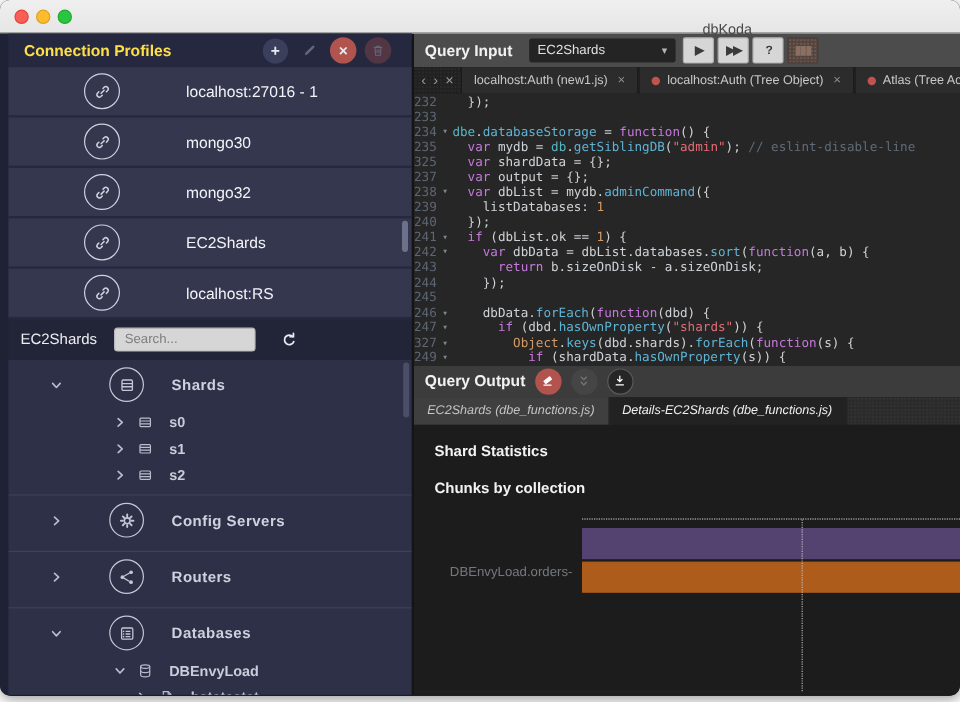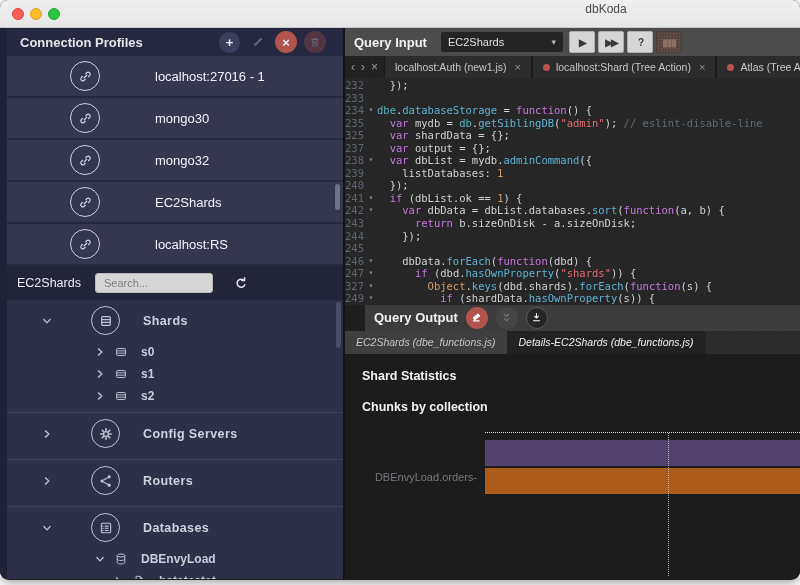--- a/index.html
+++ b/index.html
@@ -5,28 +5,28 @@
   * { margin:0; padding:0; box-sizing:border-box; }
   html,body { width:800px; height:585px; background:#fdfdfd; font-family:"Liberation Sans", sans-serif; overflow:hidden; }
   .window { position:relative; width:800px; height:580px; border-radius:8px 8px 9px 9px; overflow:hidden;
             box-shadow:0 3px 10px rgba(0,0,0,.35); background:#1e1e1e; }
   
   .titlebar { position:relative; height:28px; background:linear-gradient(#efefef,#e6e6e6); border-bottom:1px solid #c8c8c8; }
   .tl { position:absolute; top:8px; width:12px; height:12px; border-radius:50%; display:inline-block; }
   .tl.red    { left:12px; background:#f95f57; border:1px solid #e0443c; }
   .tl.yellow { left:30px; background:#fdbc2e; border:1px solid #dfa023; }
   .tl.green  { left:48px; background:#29c73f; border:1px solid #1eaa31; }
-  .win-title { position:absolute; left:556px; width:100px; top:2px; text-align:center; font-size:12px; color:#4a4a4a; }
+  .win-title { position:absolute; left:556px; width:100px; top:17px; text-align:center; font-size:12px; color:#4a4a4a; }
   
   .main { display:flex; height:551px; }
   
   .sidebar { position:relative; width:343px; background:#1f2134; display:flex; flex-direction:column; flex:none; }
   .sidebar > * { margin-left:7px; }
   .conn-header { height:28px; background:#262840; display:flex; align-items:center; flex:none; }
-  .conn-title { padding-left:13px; color:#e5e5e5; font-size:13px; font-weight:bold; flex:1; }
+  .conn-title { padding-left:13px; color:#fde047; font-size:13px; font-weight:bold; flex:1; }
   .hbtn { width:21px; height:21px; border-radius:50%; display:flex; align-items:center; justify-content:center;
           margin-right:7px; color:#e8eaf2; font-size:13px; font-weight:bold; }
   .hbtn.navy { background:#3c3f5c; }
   .hbtn.red  { background:#b1544e; width:22px; height:22px; }
   .hbtn.dim  { opacity:.32; }
   .hbtn svg  { width:12px; height:12px; }
   .hbtn:last-child { margin-right:17px; }
   .conn-list { flex:none; position:relative; }
   .conn-row { height:42px; background:#35374f; border-bottom:2px solid #262840; display:flex; align-items:center; padding-left:63px; }
   .conn-circle { width:30px; height:30px; border-radius:50%; border:1.5px solid #ced2e0; color:#ced2e0;
@@ -80,21 +80,21 @@
   .ed-tab .dot { width:7px; height:7px; border-radius:50%; background:#bf544e; margin-right:6px; flex:none; }
   .ed-tab .tab-close { margin-left:8px; color:#8f8f8f; font-size:11px; }
   .editor { flex:1; background:#262626; overflow:hidden; padding-top:1px; cursor:text;
             font-family:"DejaVu Sans Mono", monospace; font-size:10.5px; line-height:12.55px; }
   .code-line { display:flex; height:12.55px; }
   .ln { width:20px; text-align:right; color:#5e6673; flex:none; padding-right:2px; }
   .fold { width:12px; text-align:center; color:#7d8590; font-size:8px; flex:none; }
   .code { white-space:pre; color:#cfd2d6; }
   .tk-k{color:#c678dd} .tk-d{color:#56b6c2} .tk-f{color:#5fb3d4} .tk-s{color:#e06c75}
   .tk-n{color:#d19a66} .tk-o{color:#d19a66} .tk-c{color:#5f6b76} .tk-p{color:#cfd2d6}
-  .qo-toolbar { height:26px; background:#3c3c3c; display:flex; align-items:center; flex:none;margin-left:20px; }
+  .qo-toolbar { height:26px; background:#3c3c3c; display:flex; align-items:center; flex:none; }
   .qo-title { margin-left:9px; color:#f2f2f2; font-size:13px; font-weight:bold; }
   .qo-btn { width:22px; height:22px; border-radius:50%; margin-left:8px; display:flex; align-items:center; justify-content:center; color:#fff; }
   .qo-btn.red { background:#b2544d; }
   .qo-btn.dark { background:#262626; border:1px solid #5a5a5a; }
   .qo-btn.disabled { opacity:.3; background:#5a5a5a; }
   .qo-btn svg { width:13px; height:13px; }
   .qo-tabs { height:23px; background:#2b2b2b; display:flex; align-items:stretch; flex:none;
             background-image:radial-gradient(rgba(255,255,255,.04) 1px, transparent 1px); background-size:3px 3px; }
   .qo-tab { display:flex; align-items:center; padding:0 11px; font-size:10.5px; white-space:nowrap;
             background:#3f3f3f; color:#c4c4c4; border-right:1px solid #232323;font-style:italic; }
@@ -365,21 +365,21 @@
           <span>‹</span>
           <span>›</span>
           <span>×</span>
         </span>
       <span class="ed-tab">
             <span>localhost:Auth (new1.js)</span>
             <span class="tab-close">×</span>
           </span>
           <span class="ed-tab">
             <span class="dot"></span>
-            <span>localhost:Shard (Tree Action)</span>
+            <span>localhost:Auth (Tree Object)</span>
             <span class="tab-close">×</span>
           </span>
           <span class="ed-tab">
             <span class="dot"></span>
             <span>Atlas (Tree Action</span>
           </span>
         </div>
       <div class="editor" id="editor">
           <div class="code-line">
             <span class="ln">232</span>

